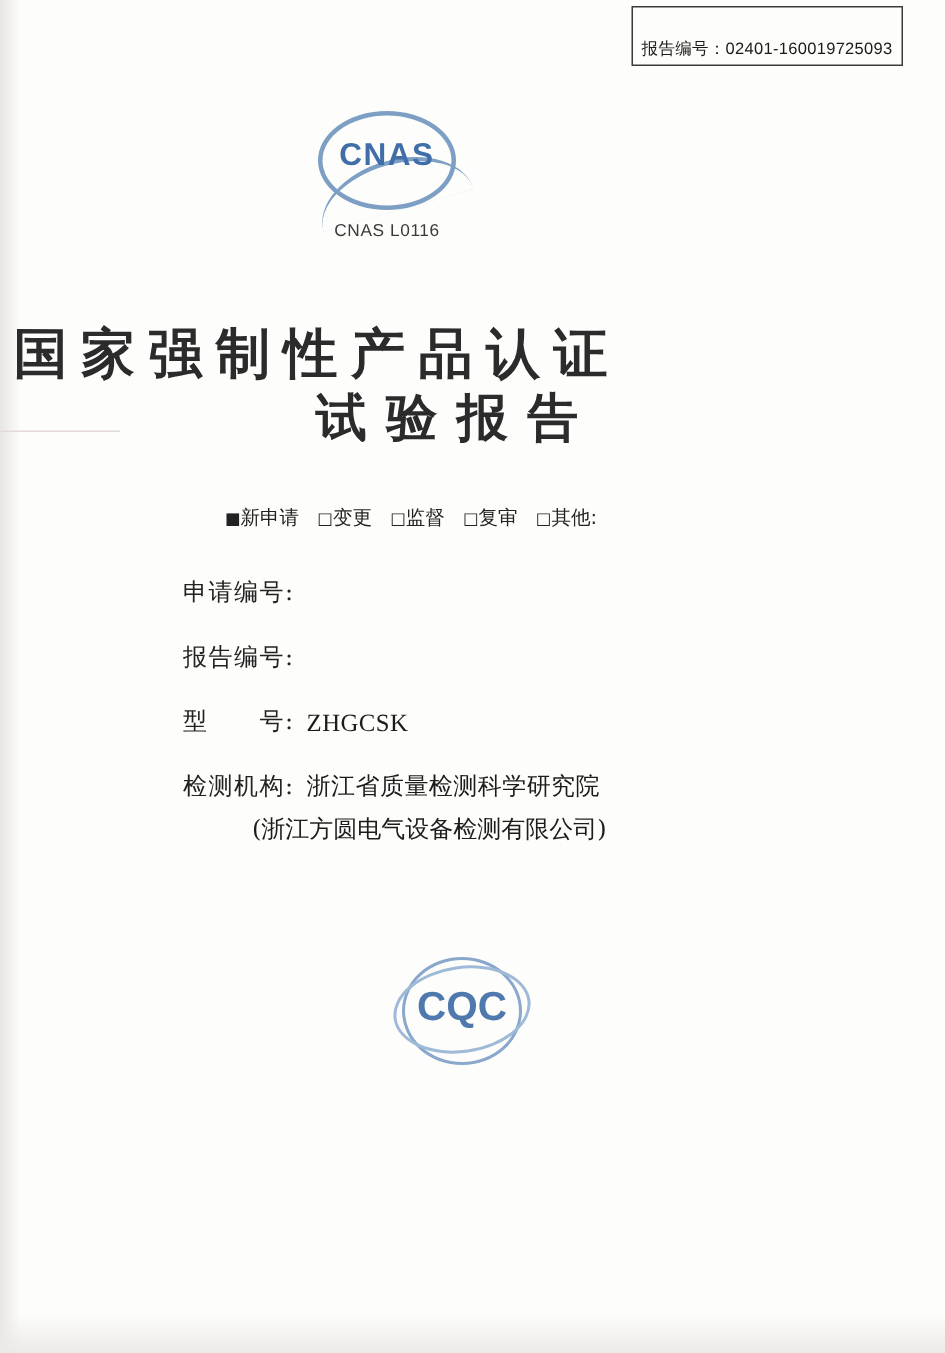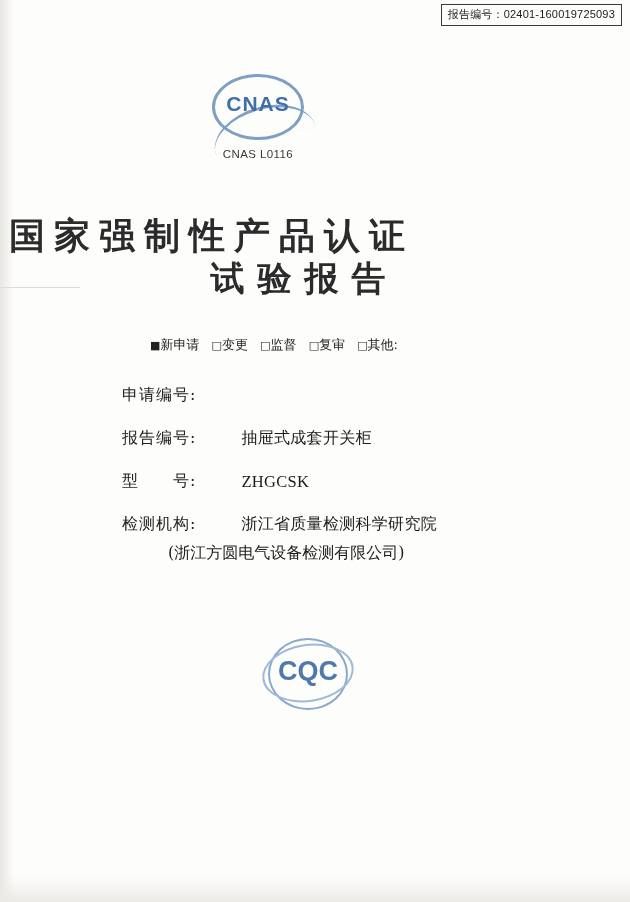--- a/index.html
+++ b/index.html
@@ -44,24 +44,24 @@
     position: absolute;
     left: 0; top: 287px;
     width: 80px; height: 1px;
     background: #e3d9d9;
     pointer-events: none;
   }
 
   
   .report-no {
     position: absolute;
-    right: 8px;
+    right: 28px;
     top: 4px;
     border: 1px solid #3a3a3a;
-    padding: 2px 6px 3px 6px;
+    padding: 20px 6px 3px 6px;
     font-size: 11px;
     letter-spacing: 0.2px;
     white-space: nowrap;
     font-family: "Liberation Sans", sans-serif;
   }
   .report-no .label { font-family: "Liberation Sans", sans-serif; }
   .report-no .value { font-family: "Liberation Sans", sans-serif; }
 
   
   .logos {
@@ -209,21 +209,20 @@
     position: absolute;
     left: 122px;
     top: 385px;
     width: 440px;
   }
   .field-row {
     display: flex;
     align-items: flex-end;
     margin-bottom: 22px;
     font-size: 16px;
-    gap: 37px;
   }
   .field-label {
     flex: 0 0 auto;
     font-family: "DejaVu Serif", serif;
     color: #222;
     letter-spacing: 1px;
     white-space: nowrap;
   }
   .field-value {
     margin-left: 8px;
@@ -320,21 +319,20 @@
   </div>
 
   <div class="fields">
 
     <div class="field-row">
       <span class="field-label">申请编号:</span>
     </div>
 
     <div class="field-row">
       <span class="field-label">报告编号:</span>
-      <span class="field-value">抽屉式成套开关柜</span>
     </div>
 
     <div class="field-row">
       <span class="field-label">型　　号:</span>
       <span class="field-value latin">ZHGCSK</span>
     </div>
 
     <div class="field-row tight">
       <span class="field-label">检测机构:</span>
       <span class="field-value">浙江省质量检测科学研究院</span>

